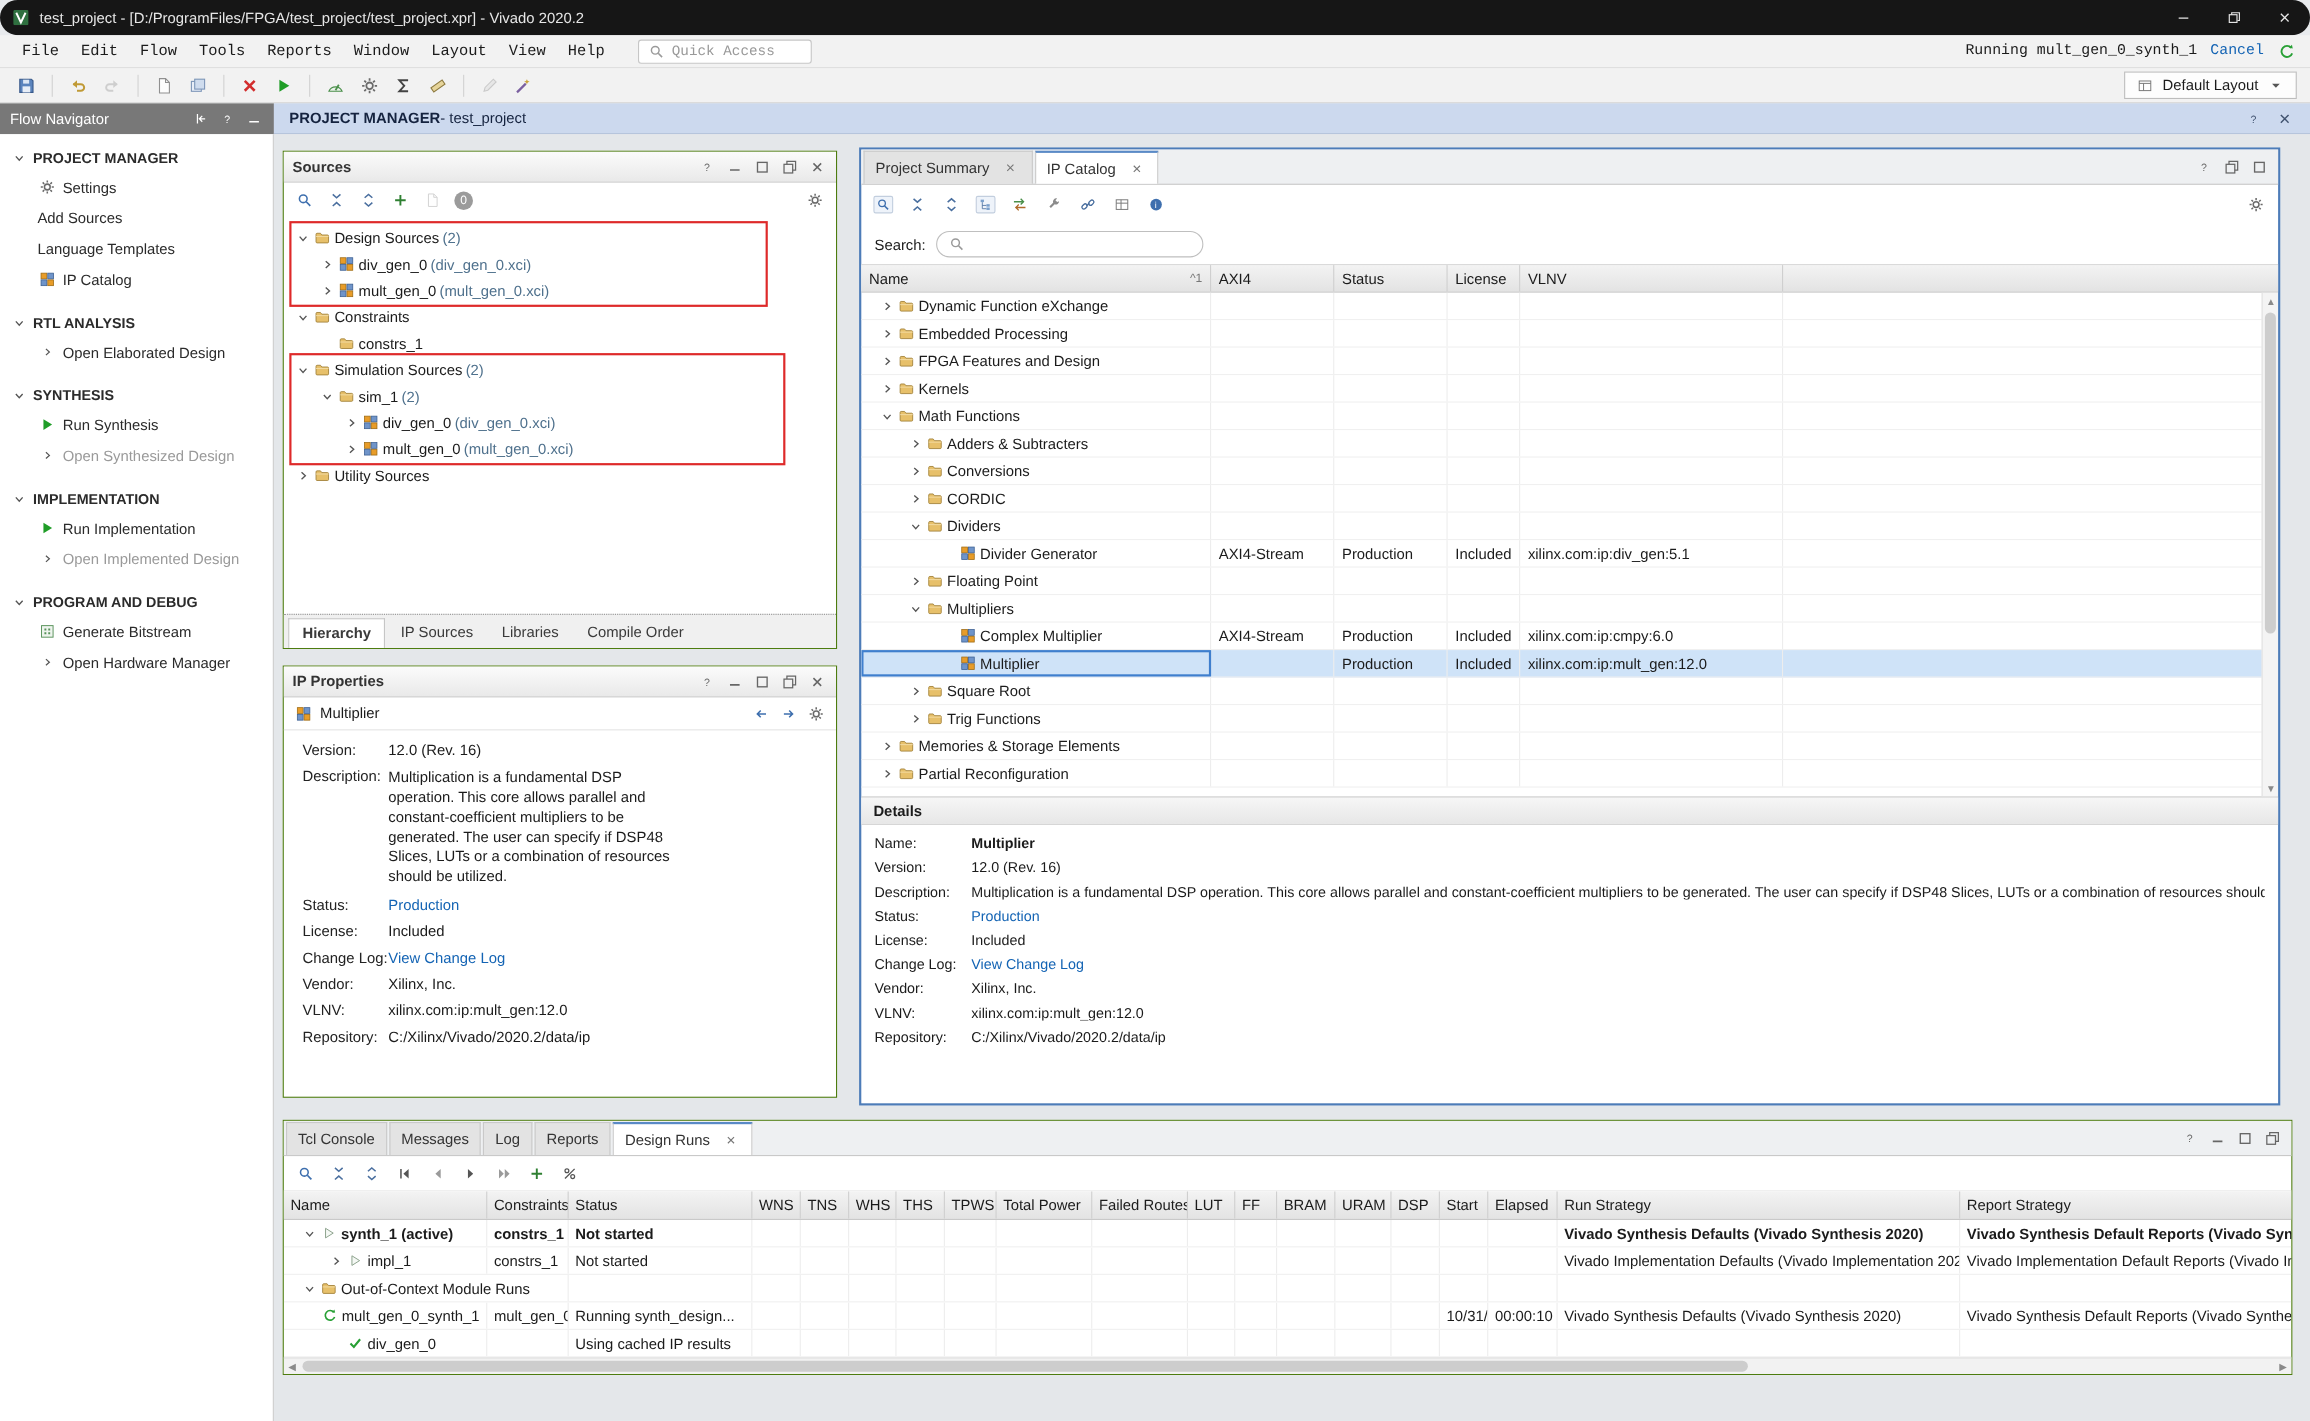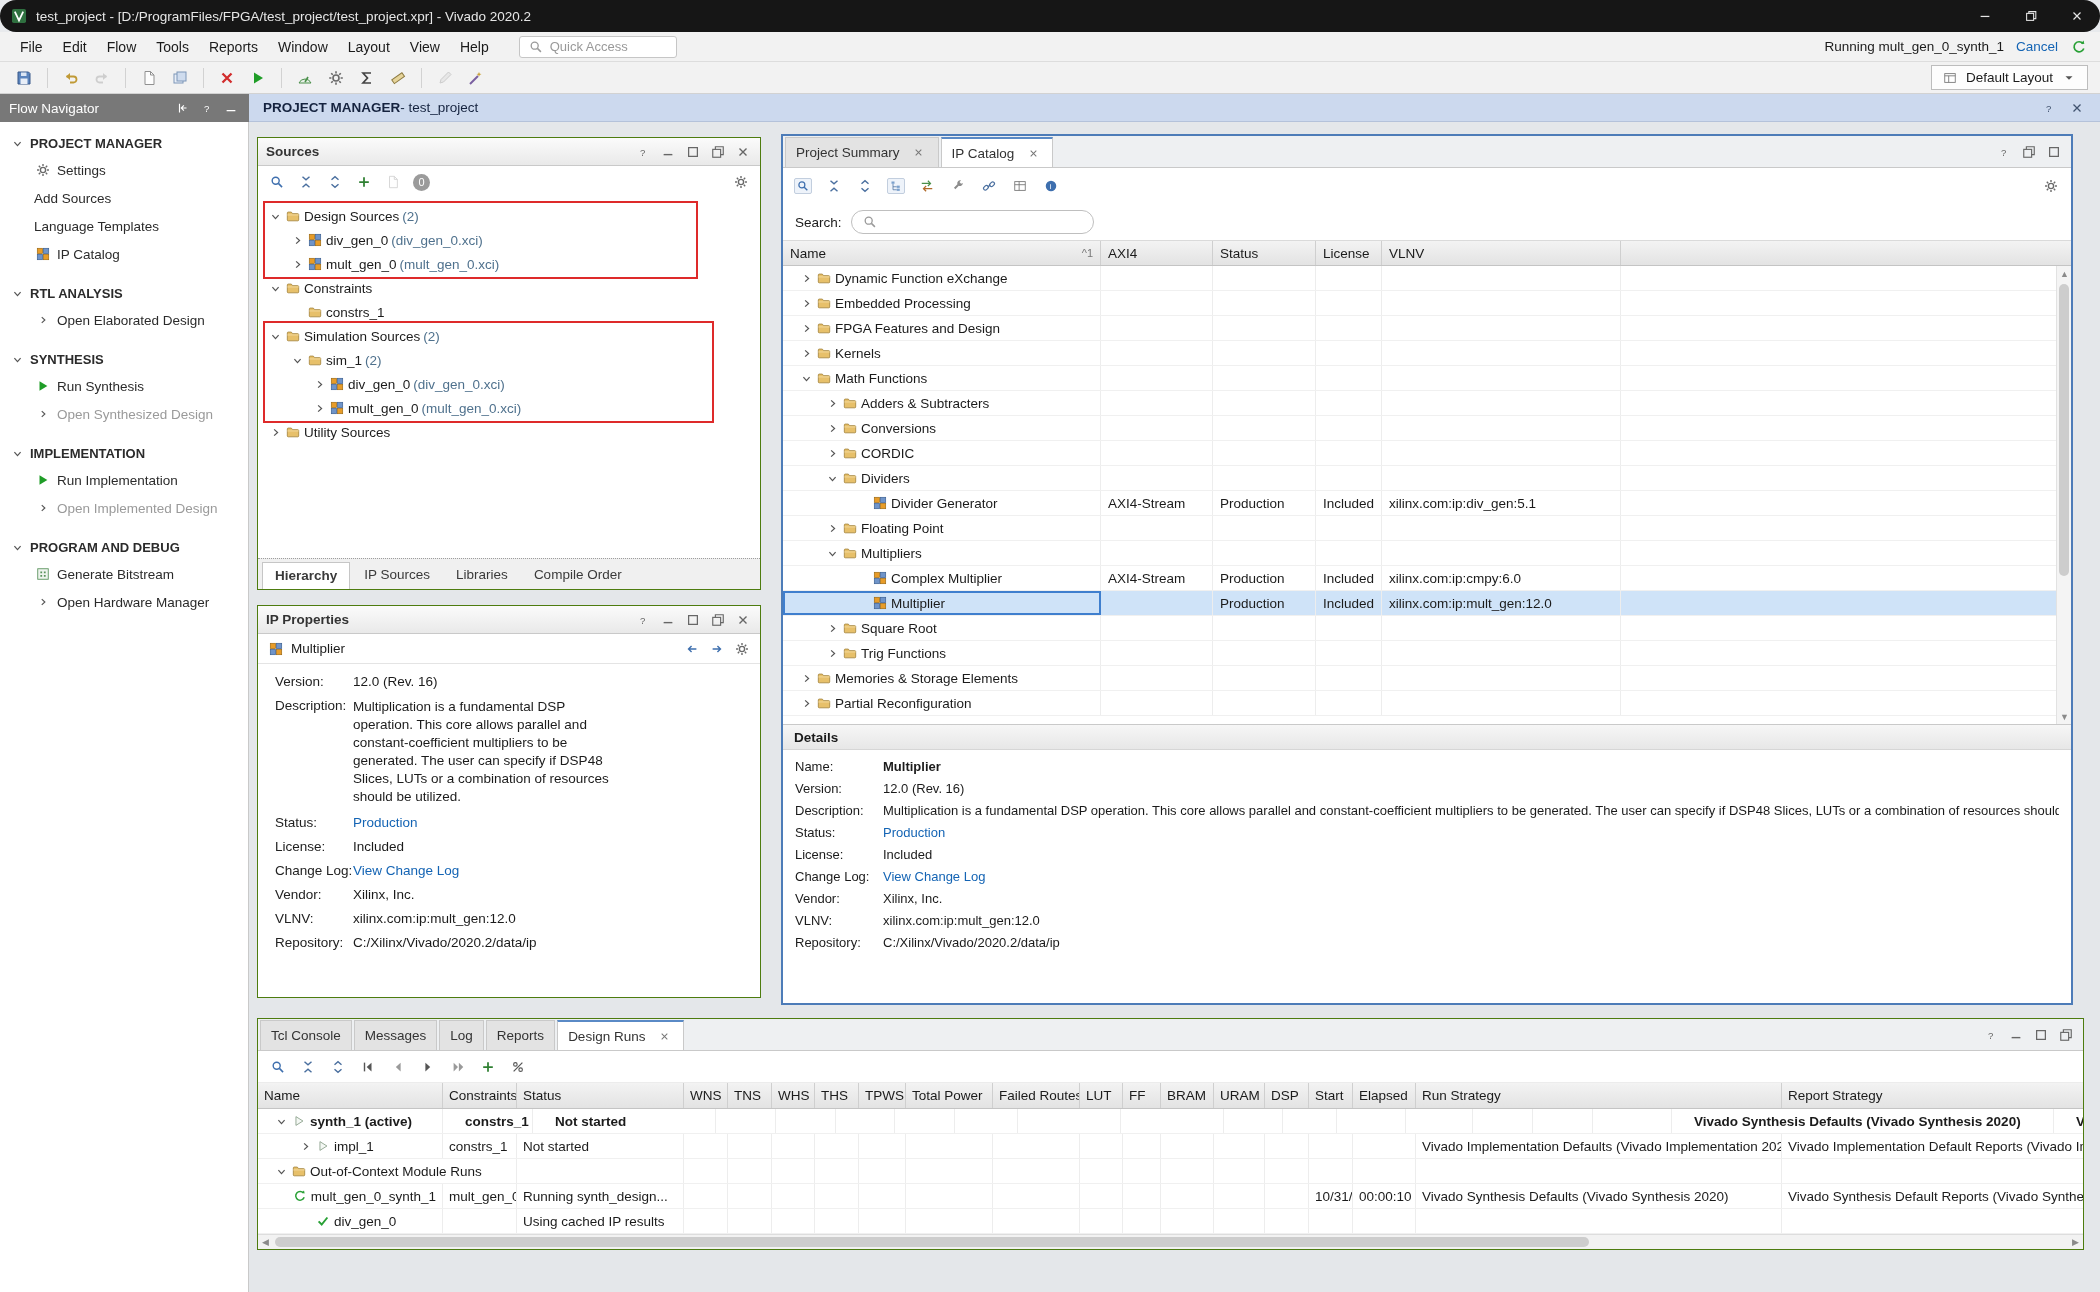--- a/index.html
+++ b/index.html
@@ -12,21 +12,21 @@
   .icon.big svg { width:16px; height:16px; }
 
   
   .titlebar { height:32px; background:#161616; color:#e6e6e6; display:flex; align-items:center; padding-left:10px;border-radius:16px; }
   .tb-title { margin-left:8px; font-size:13.5px; white-space:nowrap; }
   .tb-controls { margin-left:auto; display:flex; height:32px; }
   .tb-btn { width:46px; height:32px; display:flex; align-items:center; justify-content:center; }
   .tb-btn svg { width:14px; height:14px; }
 
   
-  .menubar { height:30px; background:#f2f2f2; border-bottom:1px solid #dddddd; display:flex; align-items:center; padding:0 12px 0 10px; }
+  .menubar { height:30px; background:#f2f2f2; border-bottom:1px solid #dddddd; display:flex; align-items:center; padding:0 12px 0 10px;font-family:Liberation Mono, monospace; }
   .menus { display:flex; }
   .menu-item { padding:4px 10px; cursor:default; }
   .quick-access { margin-left:20px; width:158px; height:22px; background:#fff; border:1px solid #c6c6c6; border-radius:3px; display:flex; align-items:center; gap:5px; padding:0 7px; color:#999; font-size:13px; }
   .mb-right { margin-left:auto; display:flex; align-items:center; gap:12px; font-size:13.5px; }
   .cancel { color:#1464b4; cursor:pointer; }
 
   
   .toolbar { height:32px; background:#f2f2f2; border-bottom:1px solid #d2d2d2; display:flex; align-items:center; padding:0 12px 0 10px; }
   .tool-btns { display:flex; align-items:center; gap:3px; }
   .tool-btn { width:28px; height:26px; display:flex; align-items:center; justify-content:center; border-radius:3px; }
@@ -124,21 +124,21 @@
   .d-value { overflow:hidden; }
   .d-value.bold { font-weight:bold; }
 
   
   .bp-toolbar { height:32px; display:flex; align-items:center; gap:12px; padding:0 11px; border-bottom:1px solid #ececec; }
   .runs-header { height:26px; display:flex; background:linear-gradient(#f3f3f3,#e3e3e3); border-bottom:1px solid #c4c4c4; font-size:13.5px; overflow:hidden; }
   .runs-hcell { display:flex; align-items:center; padding:0 6px; border-right:1px solid #cfcfcf; white-space:nowrap; overflow:hidden; flex:0 0 auto; }
   .runs-body { overflow:hidden; }
   .runs-row { height:25px; display:flex; border-bottom:1px solid #f0f0f0; font-size:13.5px; overflow:hidden; }
   .runs-cell { display:flex; align-items:center; padding:0 6px; border-right:1px solid #ededed; white-space:nowrap; overflow:hidden; flex:0 0 auto; }
-  .runs-row.bold { font-weight:bold;gap:16px; }
+  .runs-row.bold { font-weight:bold; }
   .hscroll { position:absolute; bottom:0; left:0; right:0; height:15px; background:#f2f2f2; border-top:1px solid #ddd; }
   .hthumb { position:absolute; left:17px; top:2px; width:72%; height:10px; background:#cdcdcd; border-radius:5px; }
   .harrow { position:absolute; top:0; width:15px; height:14px; display:flex; align-items:center; justify-content:center; color:#8a8a8a; font-size:9px; }
 </style>
 </head>
 <body>
 
 <div id="app">
 
   <div class="titlebar">

